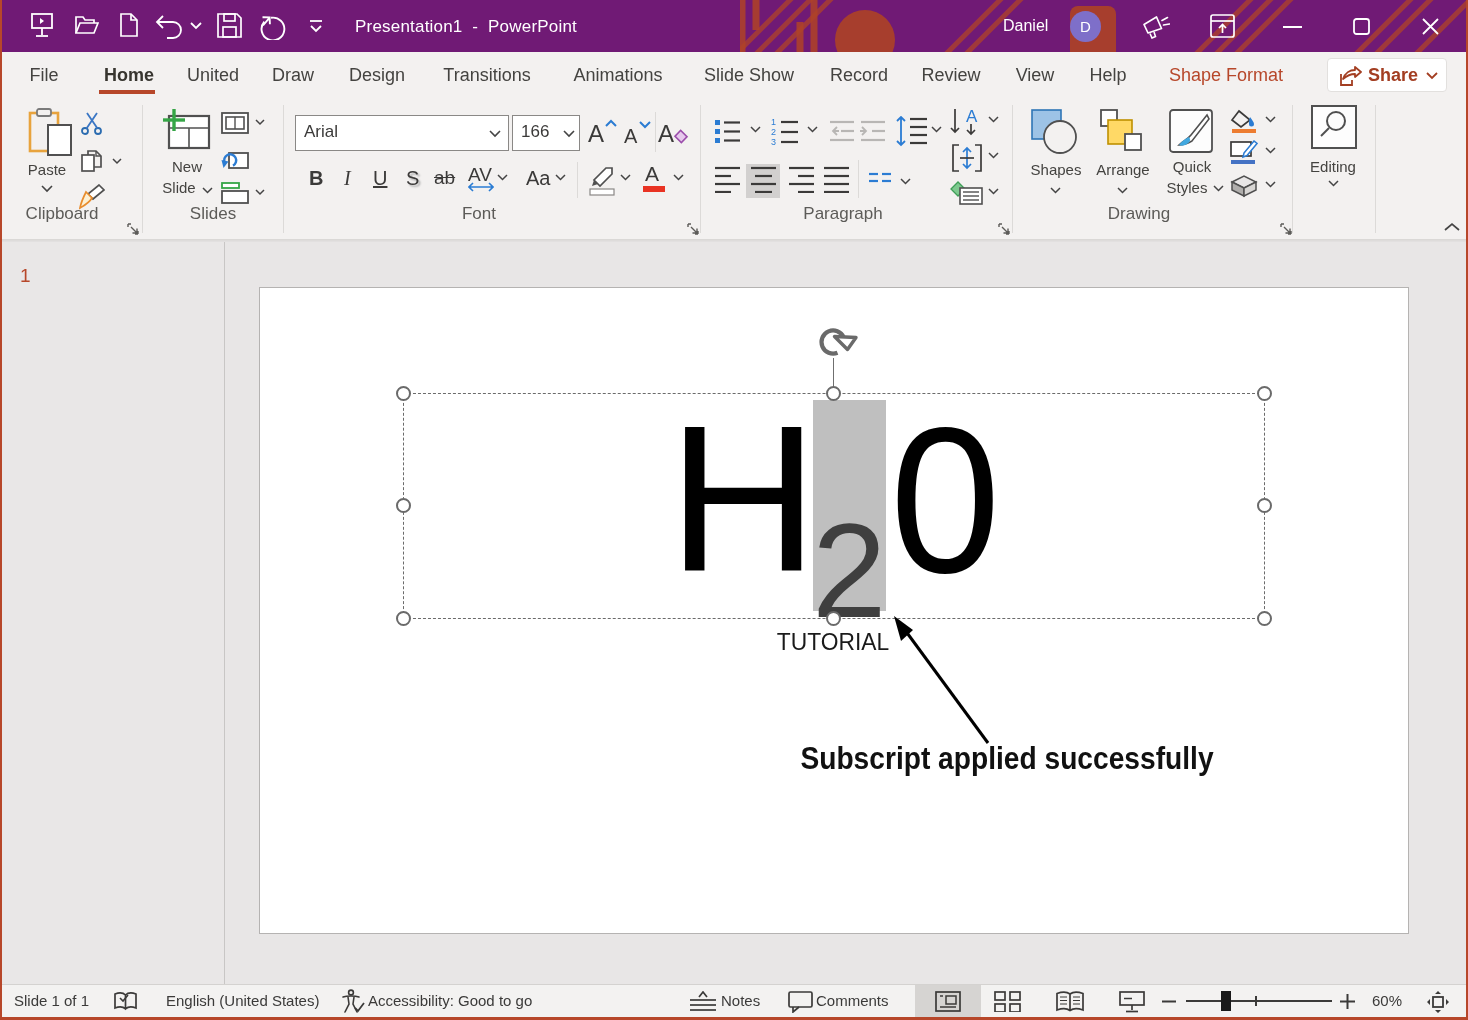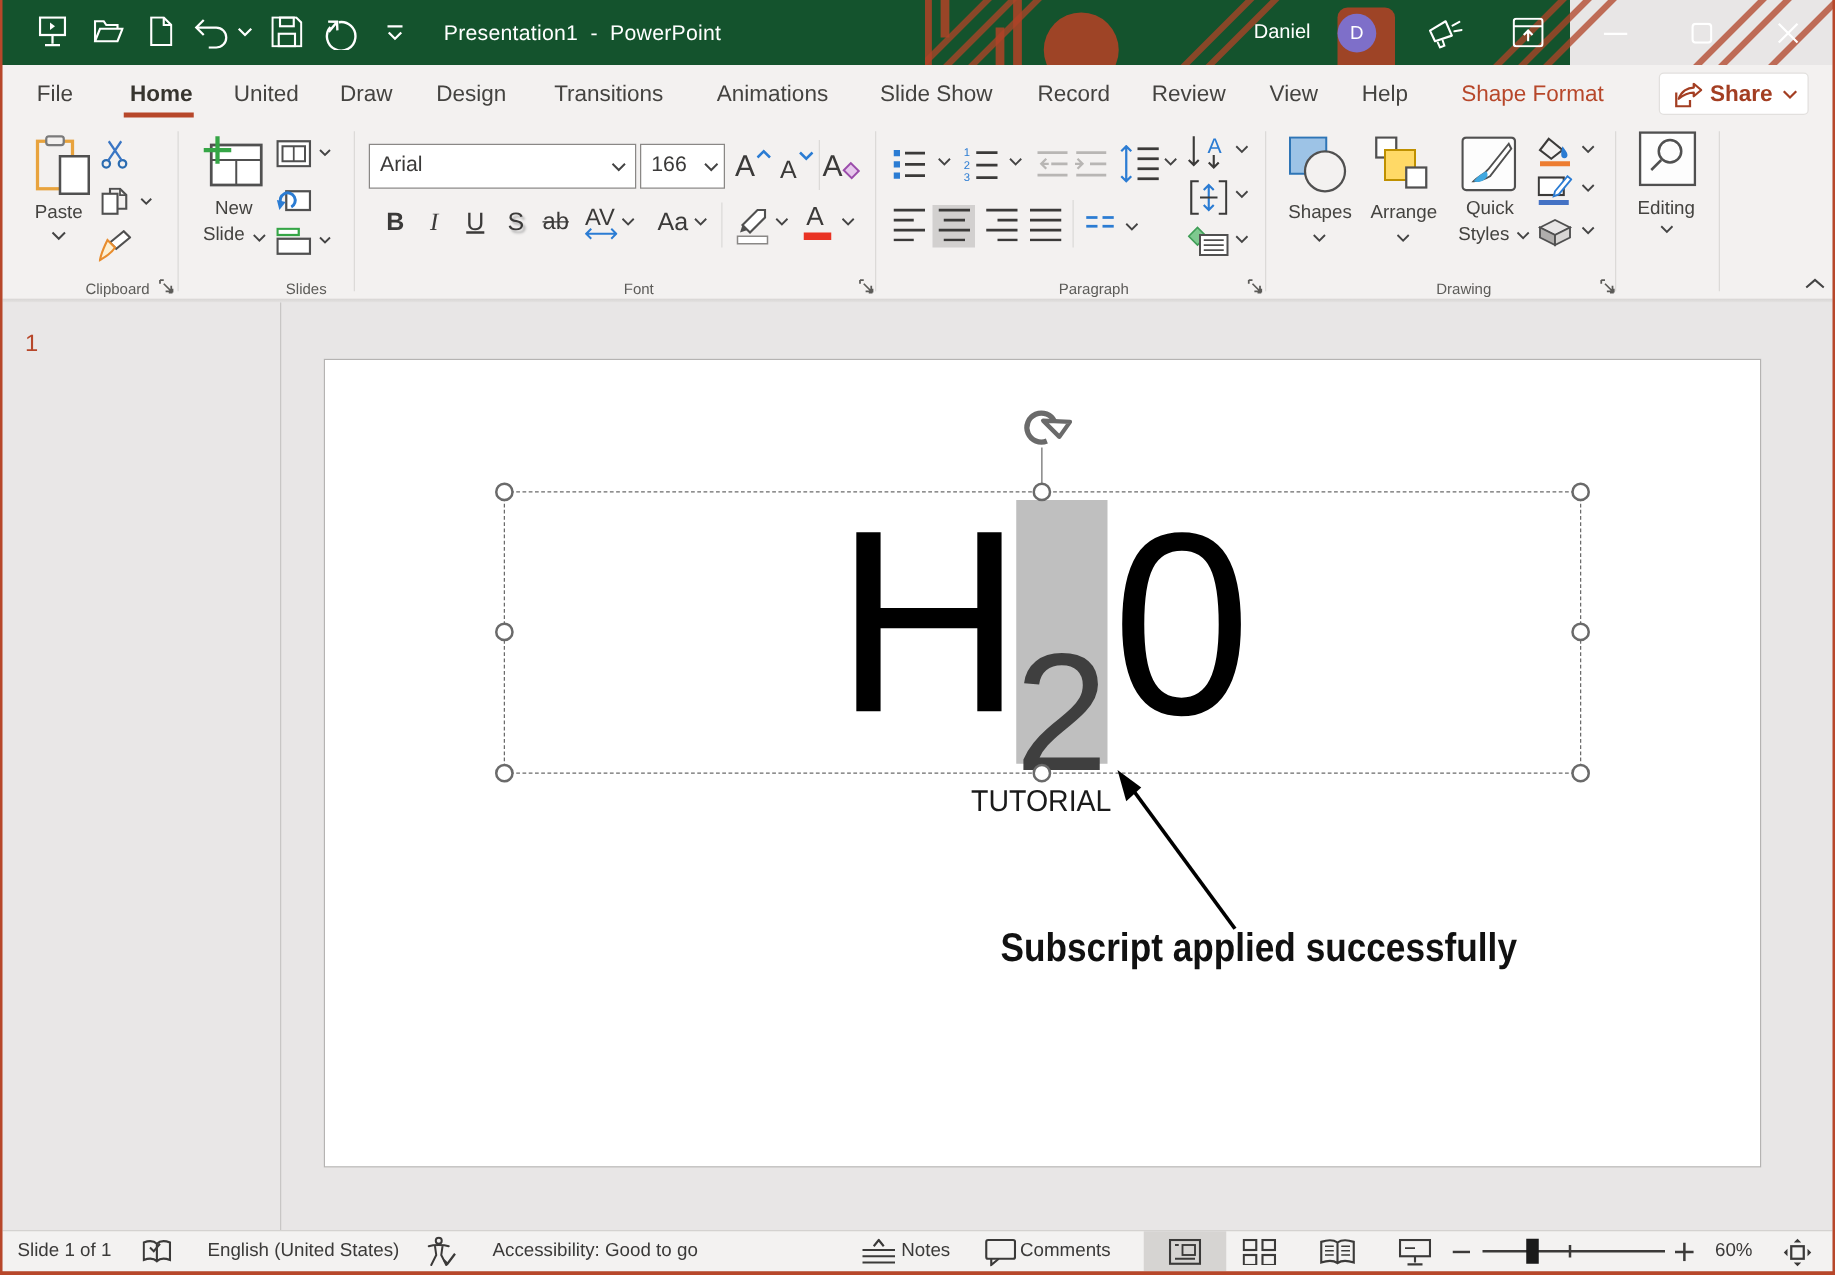--- a/index.html
+++ b/index.html
@@ -1,41 +1,41 @@
 <!DOCTYPE html>
 <html><head>
 <meta charset="utf-8">
 <style>
   * { margin:0; padding:0; box-sizing:border-box; }
   html,body { width:1468px; height:1020px; overflow:hidden; }
   body { font-family:"Liberation Sans", sans-serif; position:relative; background:#e8e6e6; }
   .abs { position:absolute; }
 
   
-  #titlebar { left:0; top:0; width:1256px; height:52px; background:#14532d; }
+  #titlebar { left:0; top:0; width:1468px; height:52px; background:#701a75; }
   #titletext { color:#ffffff; font-size:17px; top:17px; left:355px; letter-spacing:0.2px; }
   #searchbox { left:595px; top:10px; width:375px; height:35px; background:#f9ccb8; border-radius:2px; }
   #searchbox .stext { position:absolute; left:73px; top:8px; font-size:17px; color:#651f0e; }
   #daniel { color:#fff; font-size:16px; top:17px; left:1003px; }
   #avatar { left:1070px; top:11px; width:31px; height:31px; border-radius:50%; background:#7e6fc9; color:#fff; font-size:15px; text-align:center; line-height:31px; }
 
   
   #menubar { left:2px; top:52px; width:1464px; height:48px; background:#f3f1f0; }
   .tab { position:absolute; top:13px; font-size:18px; color:#444340; transform:translateX(-50%); white-space:nowrap; }
   #tab-home { font-weight:700; color:#37352f; }
   #home-underline { left:97px; top:38px; width:56px; height:4px; background:#b7472a; }
   #tab-format { color:#b7472a; }
   #sharebtn { left:1325px; top:6px; width:120px; height:34px; background:#ffffff; border:1px solid #e2e0de; border-radius:4px; color:#a33e22; font-weight:700; font-size:18px; }
   #sharebtn .txt { position:absolute; left:40px; top:6px; }
 
   
   #ribbon { left:2px; top:100px; width:1464px; height:139px; background:#f3f1f0; }
   #ribbon-shadow { left:2px; top:239px; width:1464px; height:3px; background:linear-gradient(#d8d6d4,#e4e2e2); }
   .gsep { position:absolute; top:5px; width:1px; height:128px; background:#dcdad8; }
-  .glabel { position:absolute; top:124px; font-size:12px; color:#5c5b58; transform:translateX(-50%); white-space:nowrap;margin-left:32px; }
+  .glabel { position:absolute; top:104px; font-size:17px; color:#5c5b58; transform:translateX(-50%); white-space:nowrap; }
   .blabel { position:absolute; font-size:15px; color:#444340; transform:translateX(-50%); white-space:nowrap; }
   .fbtn { position:absolute; font-size:19px; color:#3b3a39; }
   .combo { position:absolute; background:#fff; border:1px solid #8a8886; }
   .combo .ctext { position:absolute; left:8px; top:6px; font-size:17px; color:#3b3a39; }
   svg.cv { position:absolute; }
   .launcher { position:absolute; top:122px; width:14px; height:14px; }
 
   
   #mainarea { left:2px; top:242px; width:1464px; height:742px; background:#e8e6e6; }
   #panel { left:0; top:0; width:222px; height:742px; background:#e9e7e7; }
@@ -526,21 +526,21 @@
   <svg class="abs" style="left:112px;top:7px" width="23" height="19" viewBox="0 0 23 19">
     <path d="M11.5 3 C 9 0.5 5 0.5 1 2 L1 16 C 5 14.5 9 14.5 11.5 17 C 14 14.5 18 14.5 22 16 L22 2 C 18 0.5 14 0.5 11.5 3 L11.5 17" fill="none" stroke="#3b3a39" stroke-width="1.7"></path>
     <path d="M6 6 L9 9 L14 3" fill="none" stroke="#3b3a39" stroke-width="1.6"></path>
   </svg>
   <span class="s" style="left:164px;text-align:right;">English (United States)</span>
   <svg class="abs" style="left:338px;top:4px" width="26" height="26" viewBox="0 0 26 26">
     <circle cx="11" cy="3.5" r="2.4" fill="none" stroke="#3b3a39" stroke-width="1.6"></circle>
     <path d="M3 8 C 6 7 8 7 11 7 C 14 7 16 7 19 8 M5 23 L9 15 L8 8 M17 23 L13 15 L14 8" fill="none" stroke="#3b3a39" stroke-width="1.6" stroke-linecap="round"></path>
     <path d="M15 19 L18 22 L24 14" fill="none" stroke="#3b3a39" stroke-width="1.8"></path>
   </svg>
-  <span class="s" style="left:366px;margin-left:26px;">Accessibility: Good to go</span>
+  <span class="s" style="left:366px;">Accessibility: Good to go</span>
   <svg class="abs" style="left:687px;top:6px" width="28" height="21" viewBox="0 0 28 21">
     <path d="M10 6 L14 1 L18 6" fill="none" stroke="#3b3a39" stroke-width="1.7"></path>
     <line x1="1" y1="9" x2="27" y2="9" stroke="#3b3a39" stroke-width="1.7"></line>
     <line x1="1" y1="14" x2="27" y2="14" stroke="#3b3a39" stroke-width="1.7"></line>
     <line x1="1" y1="19" x2="27" y2="19" stroke="#3b3a39" stroke-width="1.7"></line>
   </svg>
   <span class="s" style="left:719px;">Notes</span>
   <svg class="abs" style="left:786px;top:6px" width="25" height="22" viewBox="0 0 25 22">
     <rect x="1" y="1" width="23" height="15" rx="1.5" fill="none" stroke="#3b3a39" stroke-width="1.7"></rect>
     <path d="M5 16 L5 21 L11 16" fill="none" stroke="#3b3a39" stroke-width="1.7"></path>

